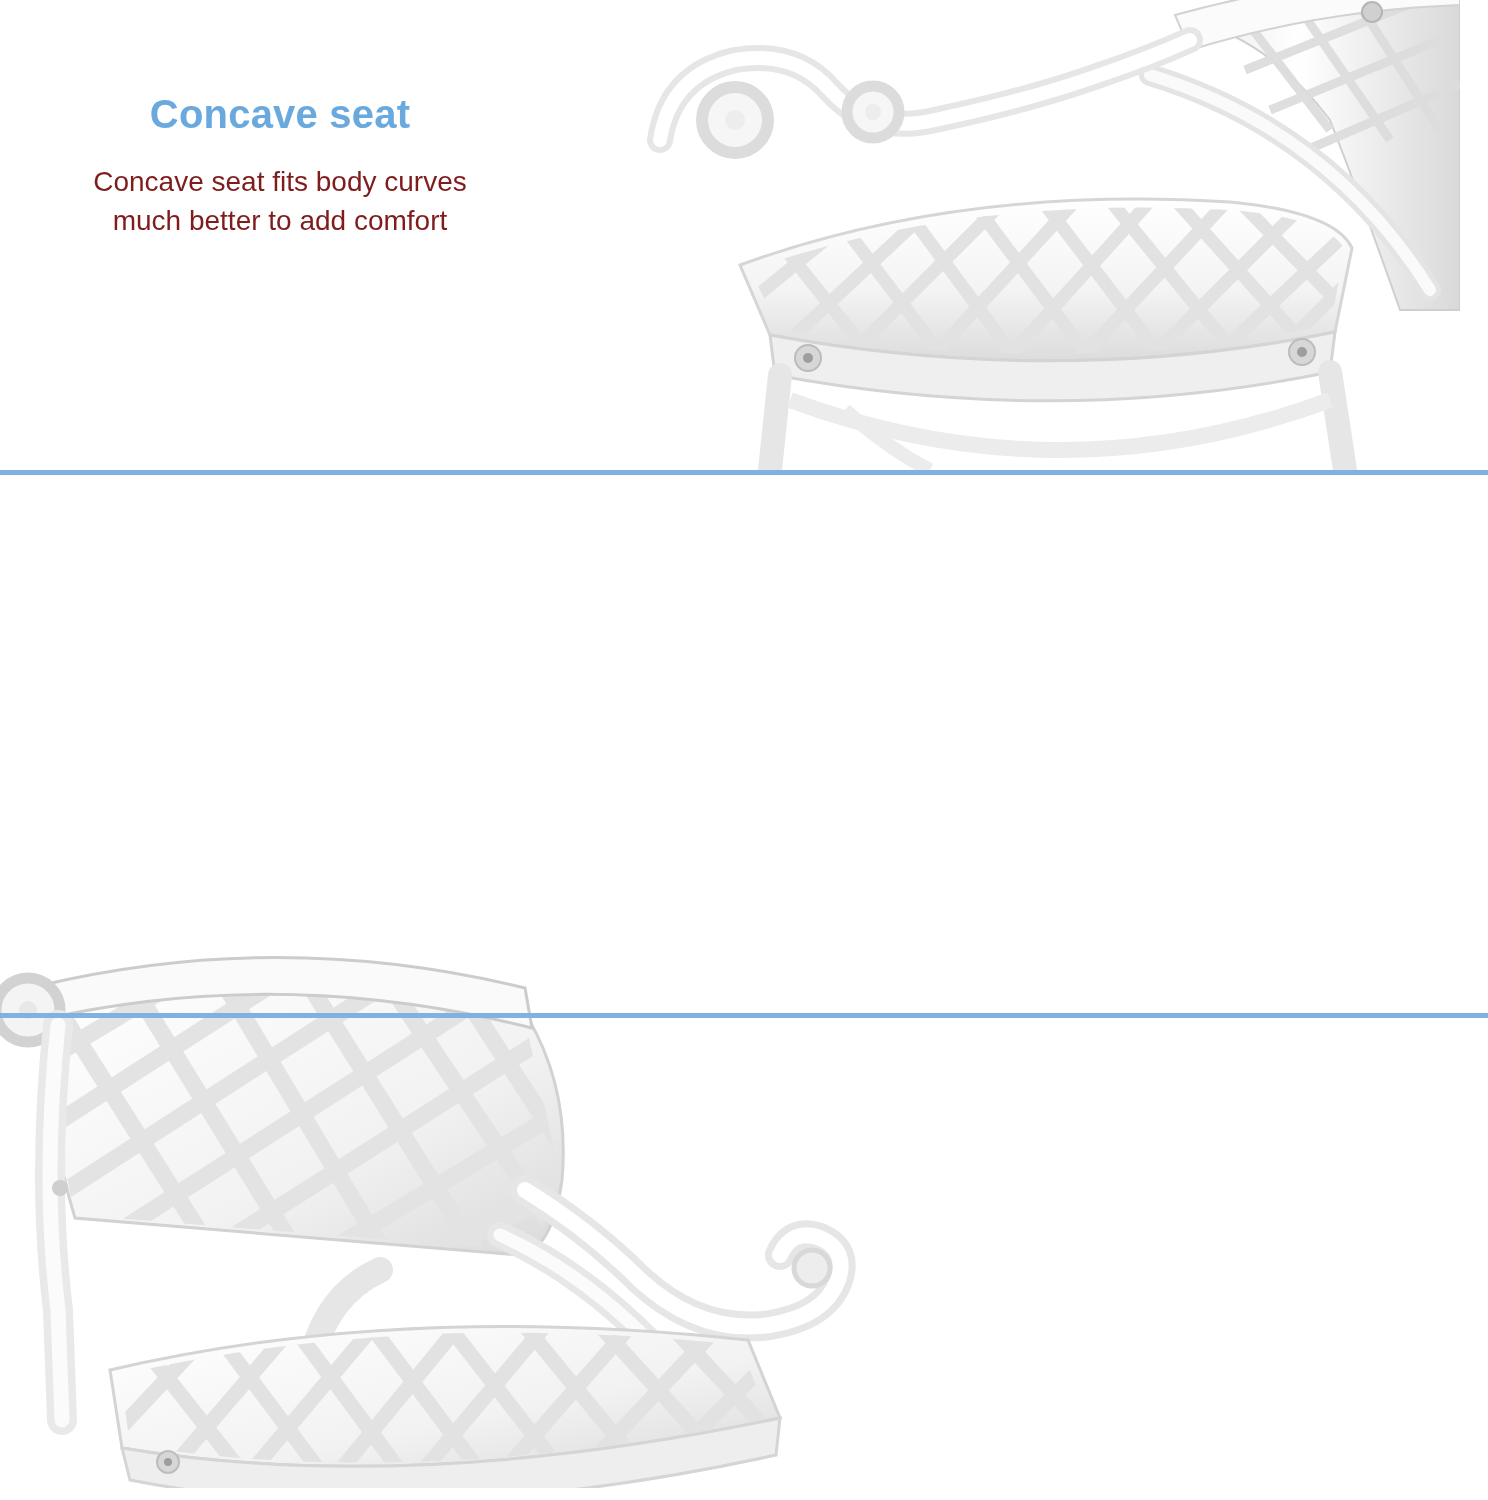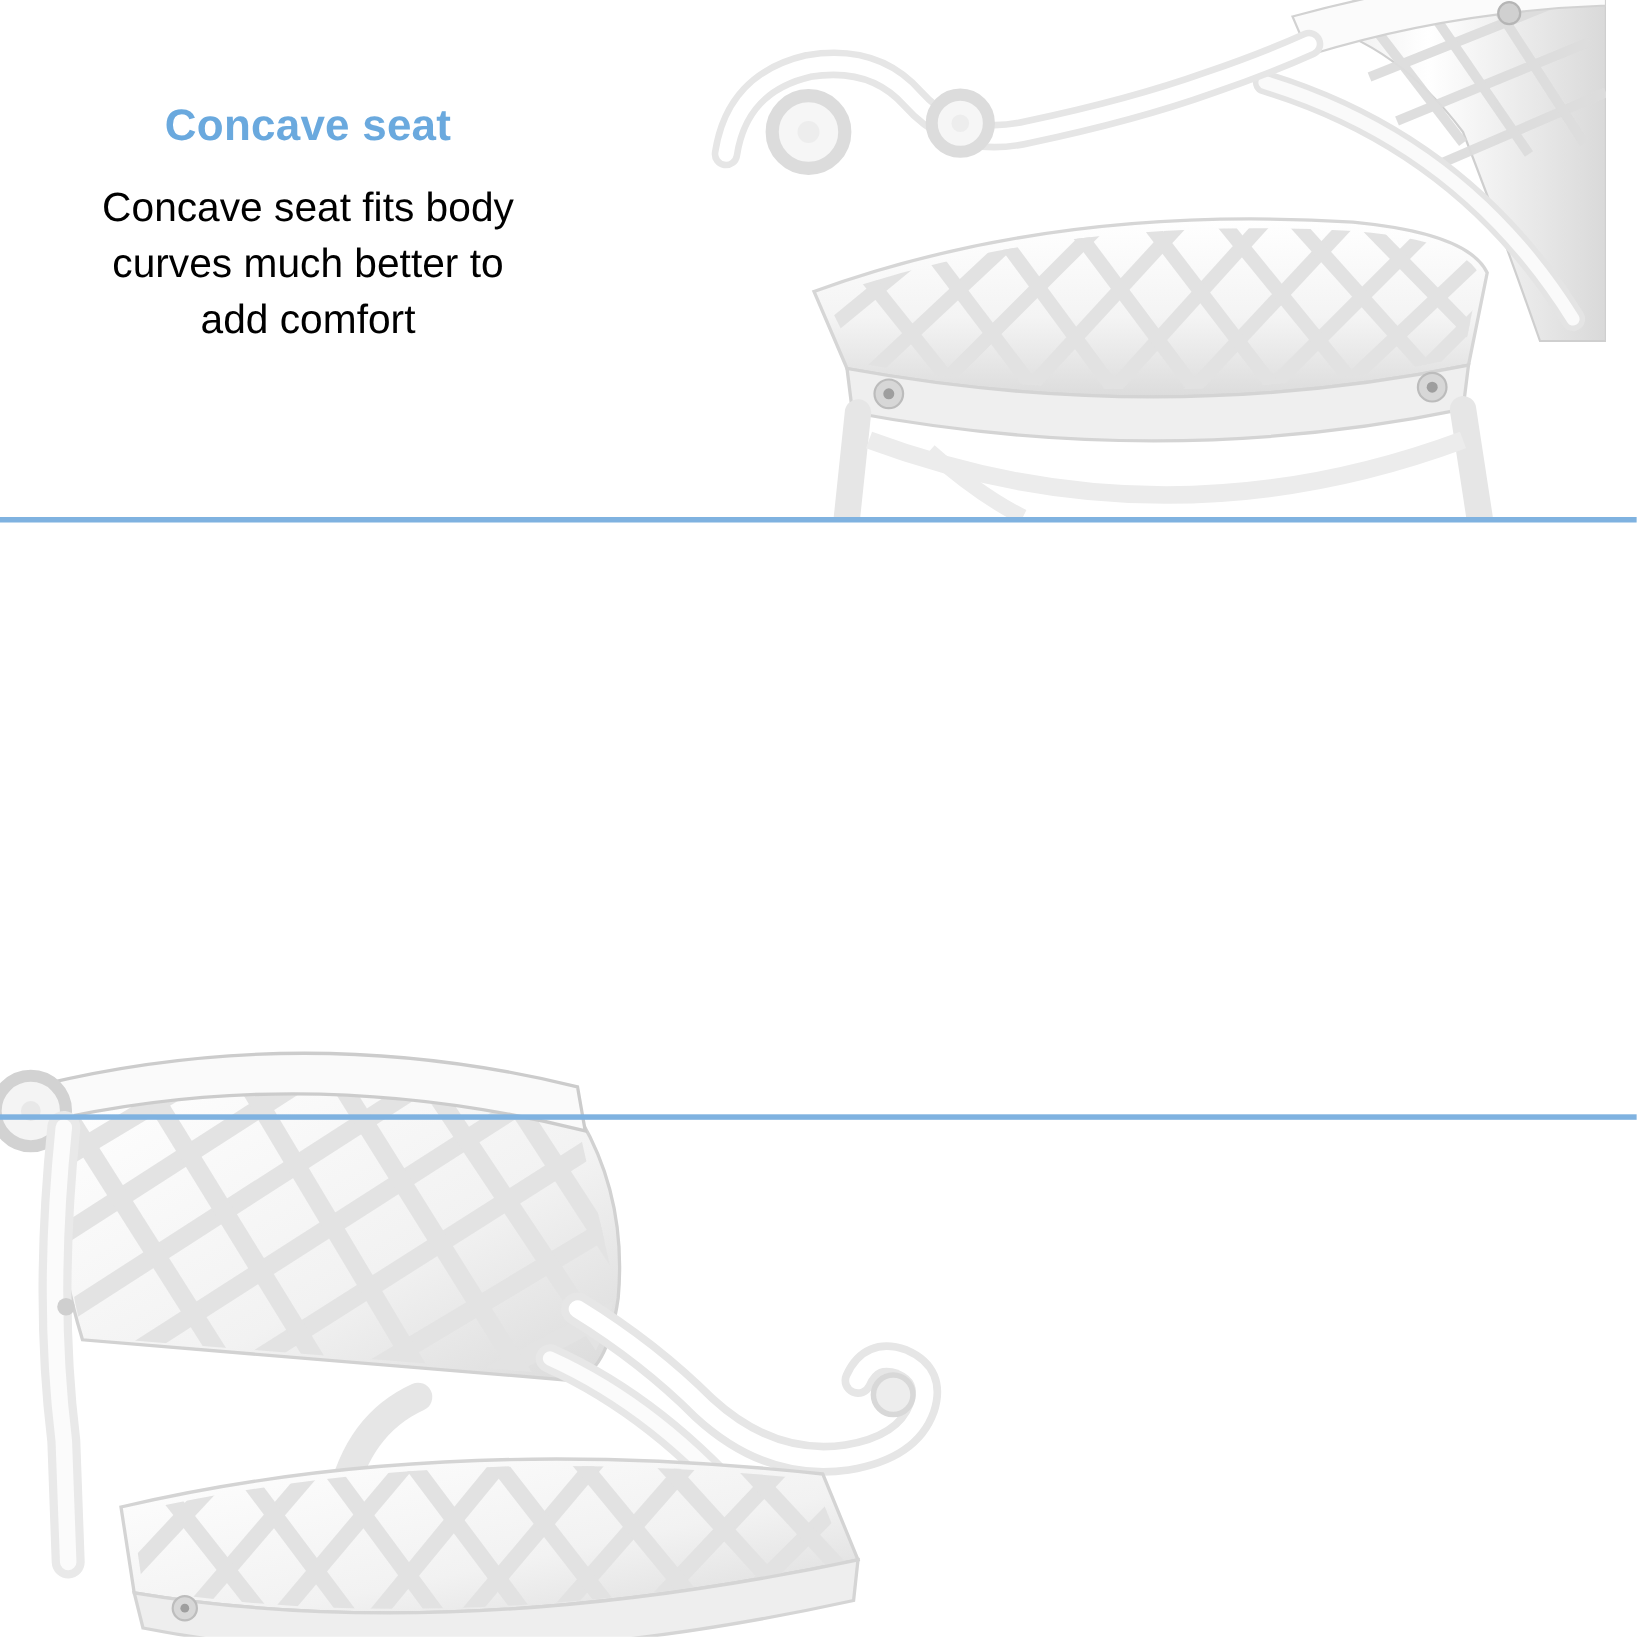--- a/index.html
+++ b/index.html
@@ -48,22 +48,22 @@
   }
   .feature-title {
     color: #6aa9de;
     font-size: 40px;
     font-weight: bold;
     letter-spacing: 0.2px;
     margin: 0 0 26px 0;
     white-space: nowrap;
   }
   .feature-desc {
-    color: #000000;
-    font-size: 37px;
+    color: #7f1d1d;
+    font-size: 28px;
     line-height: 1.38;
     margin: 12px;
   }
   .center-text .feature-title,
   .center-text .feature-desc {
     text-align: center;
   }
 
   #text-concave-seat {
     top: 92px;

